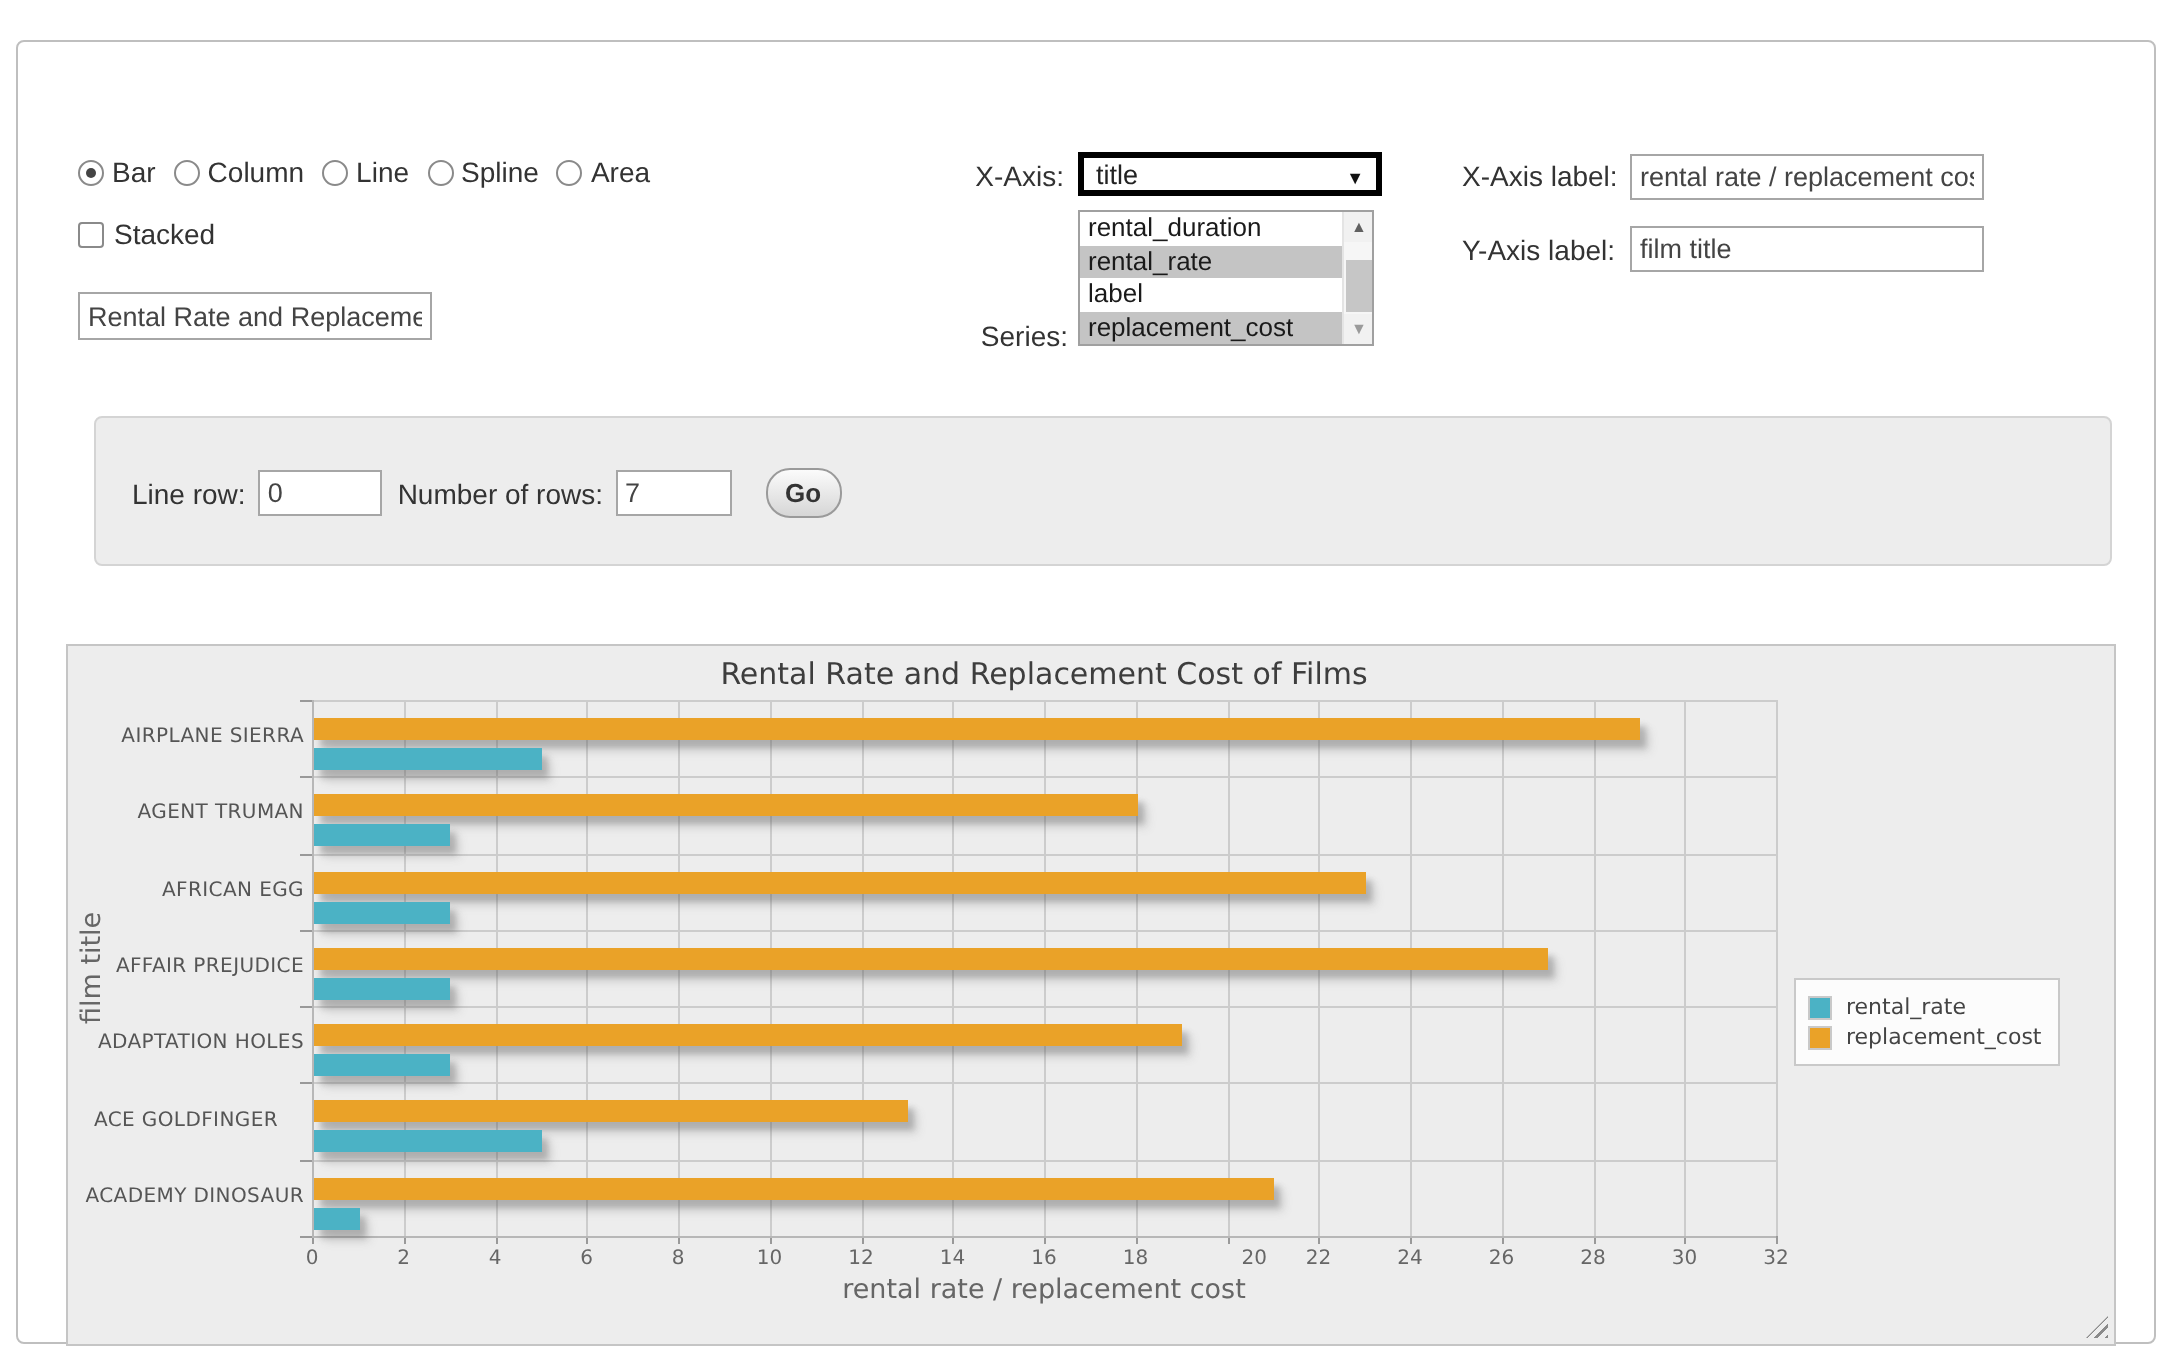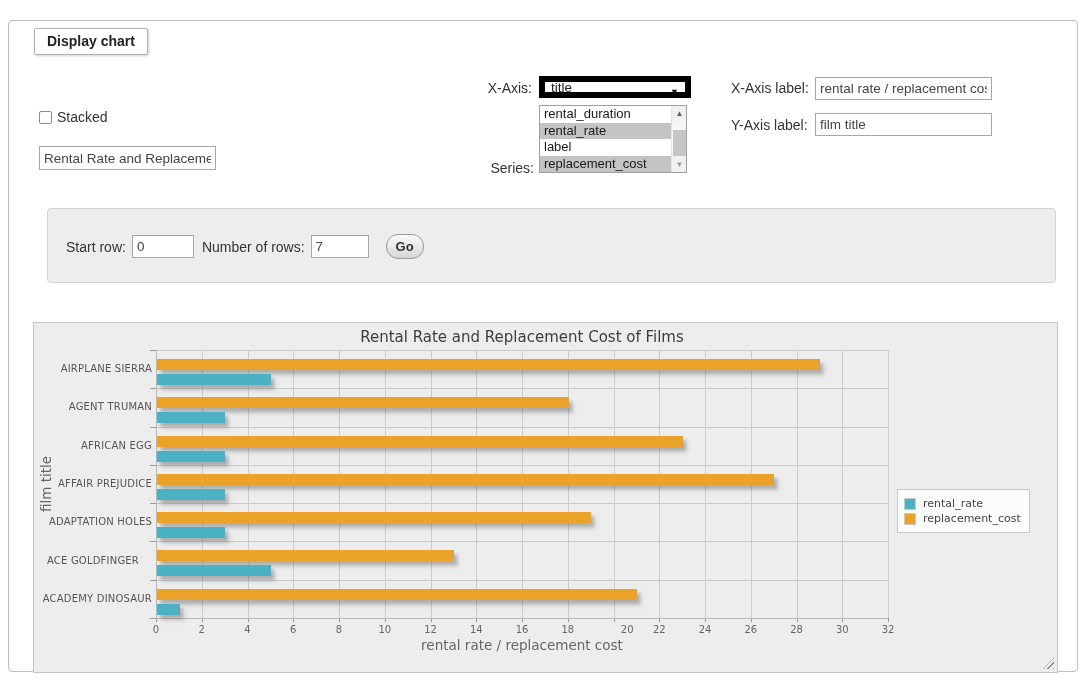--- a/index.html
+++ b/index.html
@@ -23,21 +23,21 @@
   .stacked-row { position:absolute; left:30px; top:88px; display:flex; align-items:center; font-size:14px; }
   .checkbox { width:13px; height:13px; border:1px solid #8a8a8a; border-radius:2px; background:#fff; margin-right:5px; }
 
   input.txt { border:1px solid #a6a6a6; background:#fff; color:#444; font-family:"Liberation Sans",sans-serif;
     font-size:13.5px; padding:2px 4px; outline:none; }
   .title-input { position:absolute; left:30px; top:125px; width:177px; height:24px; }
 
   .lbl { position:absolute; font-size:14px; color:#333; white-space:nowrap; }
 
   
-  .select-box { position:absolute; left:530px; top:55px; width:152px; height:22px; border:6px solid #000000;
+  .select-box { position:absolute; left:530px; top:55px; width:152px; height:22px; border:3px solid #000000;
     background:#fff; font-size:13.5px; color:#222; display:flex; align-items:center; padding:0 6px; }
   .select-box .arrow { position:absolute; right:6px; top:5px; font-size:9px; color:#111; }
 
   
   .series-list { position:absolute; left:530px; top:84px; width:148px; height:68px; border:1px solid #a0a0a0;
     background:#fff; overflow:hidden; }
   .series-opts { position:absolute; left:0; top:0; right:15px; bottom:0; }
   .series-opt { height:16.6px; font-size:13px; color:#1a1a1a; padding:0 4px; line-height:16.5px; white-space:nowrap; }
   .series-opt.sel { background:#c4c4c4; }
   .sb { position:absolute; right:0; top:0; width:15px; height:66px; background:#f6f6f6; border-left:1px solid #e4e4e4; }
@@ -81,20 +81,42 @@
   .resize-handle { position:absolute; right:3px; bottom:3px; width:11px; height:11px;
     background:repeating-linear-gradient(-45deg, #8a8a8a 0 1.4px, transparent 1.4px 3.6px);
     clip-path:polygon(100% 0, 100% 100%, 0 100%); cursor:se-resize; }
 </style>
 </head>
 <body>
 
 <div class="screen">
   <div class="main-fieldset">
 
+    <div class="radio-row" id="chart-type-radios">
+        <span class="radio-item">
+          <span class="radio-circle checked"></span>
+          <span>Bar</span>
+        </span>
+        <span class="radio-item">
+          <span class="radio-circle"></span>
+          <span>Column</span>
+        </span>
+        <span class="radio-item">
+          <span class="radio-circle"></span>
+          <span>Line</span>
+        </span>
+        <span class="radio-item">
+          <span class="radio-circle"></span>
+          <span>Spline</span>
+        </span>
+        <span class="radio-item">
+          <span class="radio-circle"></span>
+          <span>Area</span>
+        </span>
+      </div>
 
     <div class="stacked-row">
       <span class="checkbox"></span>
       <span>Stacked</span>
     </div>
 
     <input class="txt title-input" value="Rental Rate and Replacement Cost of Films" style="">
 
     <div class="lbl" style="left:430px; top:59px; width:93px; text-align:right;">X-Axis:</div>
     <div class="select-box">
@@ -118,21 +140,21 @@
     </div>
 
     <div class="lbl" style="left:722px; top:59px;">X-Axis label:</div>
     <input class="txt axis-input-x" value="rental rate / replacement cost" style="">
 
     <div class="lbl" style="left:722px; top:96px;">Y-Axis label:</div>
     <input class="txt axis-input-y" value="film title" style="">
 
     <div class="rows-box">
       <div class="rows-inner">
-        <span>Start row:</span>
+        <span>Line row:</span>
         <input class="txt" style="width: 62px; margin-left: 6px;" value="0">
         <span style="margin-left:8px;">Number of rows:</span>
         <input class="txt" style="width: 58px; margin-left: 6px;" value="7">
         <div class="go-btn">Go</div>
       </div>
     </div>
 
     <div class="chart-box" id="chart-area">
       <div class="chart-title">Rental Rate and Replacement Cost of Films</div>
       <div class="yaxis-title">film title</div>
@@ -233,15 +255,14 @@
         <div class="bar" style="left: 123px; top: 204.143px; width: 68.3962px; background: rgb(75, 178, 197);"></div>
         <div class="cat-lbl" style="top: 193.286px;">ADAPTATION HOLES</div>
         <div class="bar" style="left: 123px; top: 227.429px; width: 297.146px; background: rgb(234, 162, 40);"></div>
         <div class="bar" style="left: 123px; top: 242.429px; width: 114.146px; background: rgb(75, 178, 197);"></div>
         <div class="cat-lbl" style="top: 231.571px; text-align: center;">ACE GOLDFINGER</div>
         <div class="bar" style="left: 123px; top: 265.714px; width: 480.146px; background: rgb(234, 162, 40);"></div>
         <div class="bar" style="left: 123px; top: 280.714px; width: 22.6462px; background: rgb(75, 178, 197);"></div>
         <div class="cat-lbl" style="top: 269.857px;">ACADEMY DINOSAUR</div>
       </div>
 
-    <div class="legend-box">Display chart</div>
   </div>
 </div>
 
 </body></html>

